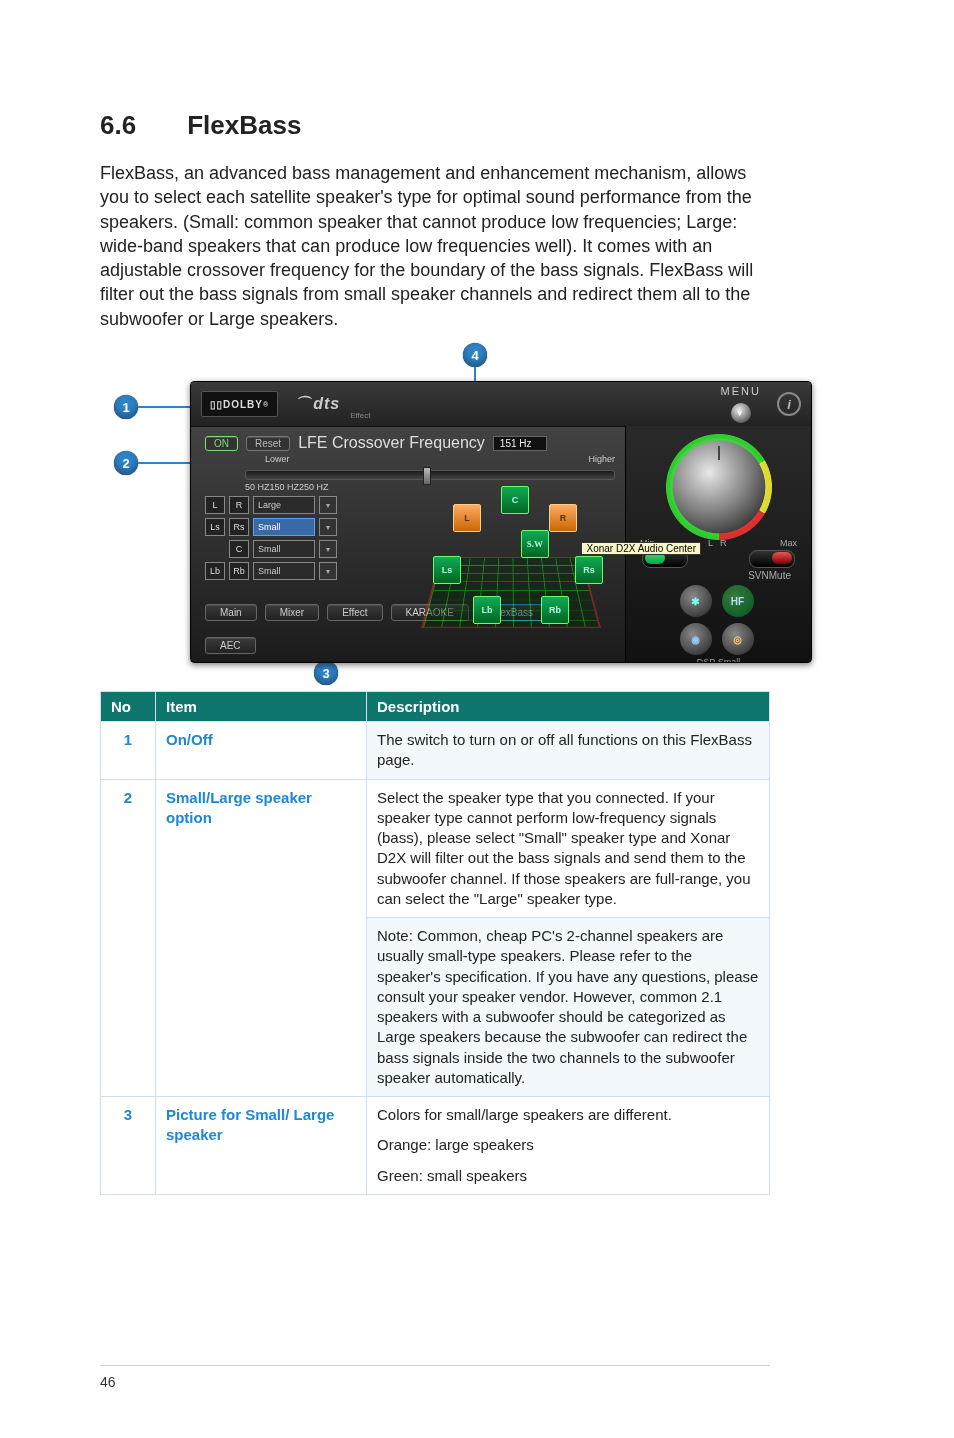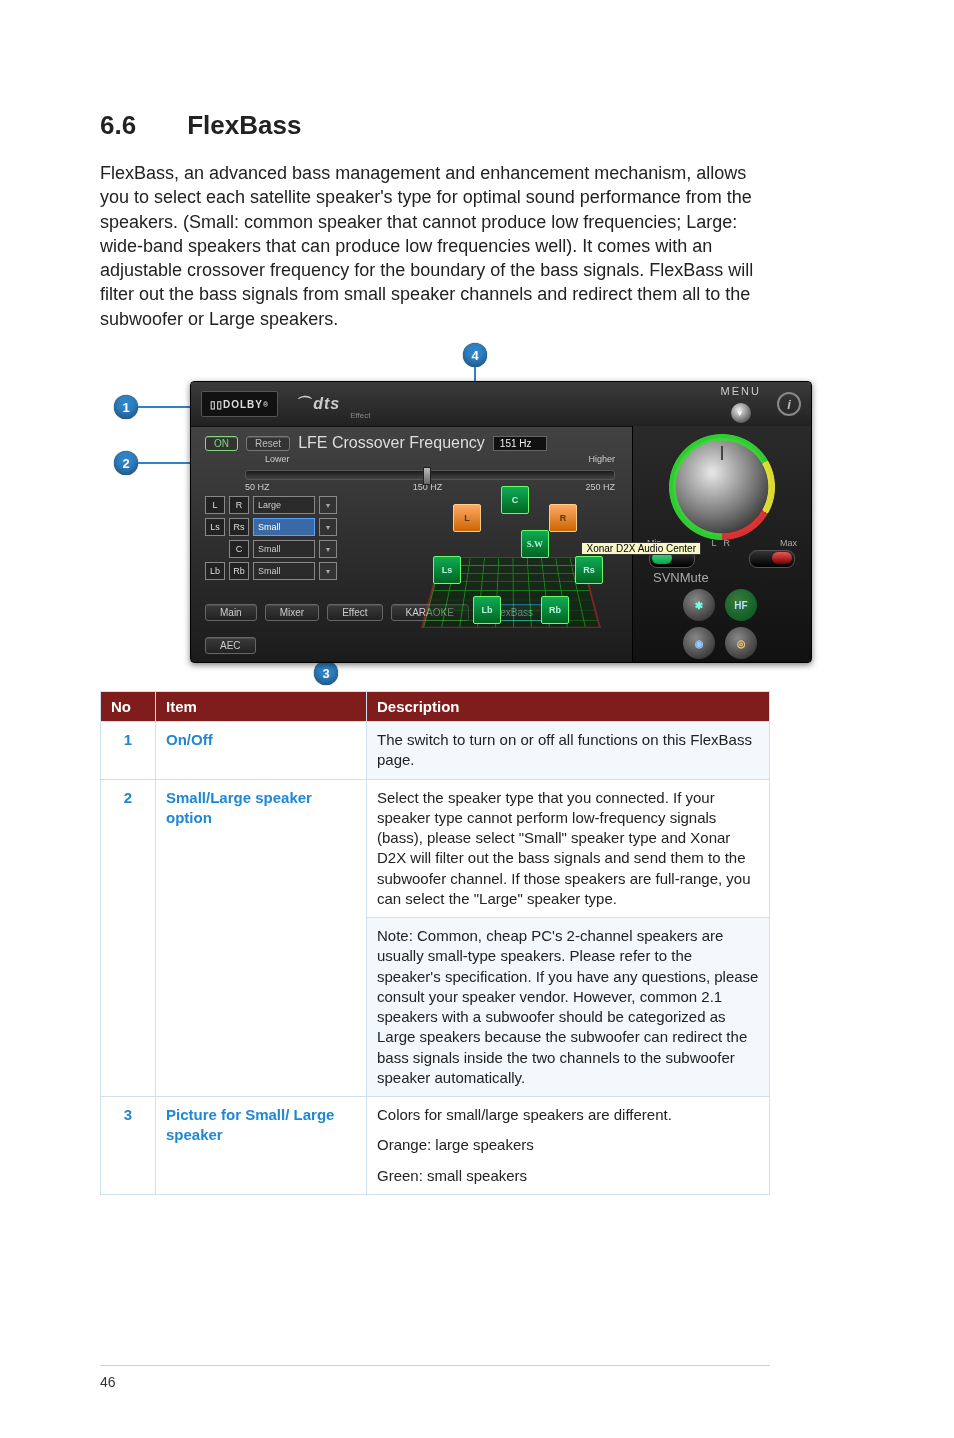--- a/index.html
+++ b/index.html
@@ -98,21 +98,21 @@
     display: inline-flex; align-items: center; justify-content: center;
     margin-left: 8px;
   }
   .shot-body {
     position: absolute;
     top: 44px; left: 0; right: 0; bottom: 0;
     display: flex;
   }
   .shot-left {
     flex: 0 0 410px;
-    padding: 8px 17px 8px 14px;
+    padding: 8px 10px 8px 14px;
     position: relative;
   }
   .slider-row {
     display: flex; align-items: center; gap: 8px;
     font-size: 10px; color: #ccc;
   }
   .btn-chip {
     padding: 1px 8px; font-size: 10px;
     border: 1px solid #777; background: #333; color: #bbb;
     border-radius: 3px; box-shadow: inset 0 1px 0 rgba(255,255,255,.15);
@@ -131,21 +131,21 @@
     border: 1px solid #555;
     border-radius: 3px;
   }
   .slider-thumb {
     position: absolute; top: -4px; left: 48%;
     width: 6px; height: 16px;
     background: linear-gradient(#bbb,#666);
     border: 1px solid #222;
   }
   .slider-ticks {
-    display: flex; justify-content: space-between;
+    display: flex; 
     color:#ccc; font-size:9px; margin-left:40px;
   }
   .slider-ends {
     display:flex; justify-content:space-between;
     color:#ccc; font-size:9px; margin:2px 0 6px 0;
   }
   .spk-rows { margin-top: 4px; }
   .spk-row {
     display: flex; align-items: center; gap: 4px; margin: 4px 0;
   }
@@ -240,21 +240,21 @@
     width: 44px; height: 16px; border-radius: 8px;
     background: linear-gradient(#333,#000);
     border:1px solid #555; position:relative;
   }
   .switch::after{
     content:""; position:absolute; top:1px; width:20px; height:12px;
     background: linear-gradient(#888,#333); border-radius:6px;
   }
   .switch.l::after{ left:2px; background:linear-gradient(#4fd08a,#0a4); }
   .switch.r::after{ right:2px; background:linear-gradient(#e55,#700); }
-  .sw-labels { display:flex; justify-content:flex-start; color:#aaa; font-size:13px; margin:0 10px 4px 10px; }
+  .sw-labels { display:flex; justify-content:flex-end; color:#aaa; font-size:10px; margin:0 10px 4px 10px; }
   .dsp-icons {
     display:grid; grid-template-columns: repeat(2, 36px); gap:6px;
     justify-content:center; margin-top:4px;
   }
   .dsp-ico {
     width:32px; height:32px; border-radius:50%;
     background: radial-gradient(circle at 40% 35%, #888,#222);
     display:flex; align-items:center; justify-content:center;
     color:#bdf; font-size:10px; font-weight:bold;
   }
@@ -265,21 +265,21 @@
   }
   .conn.v { width:2px; height:auto; }
   
   table.info {
     width: 100%;
     border-collapse: collapse;
     font-size: 15px;
     margin-top: 10px;
   }
   table.info thead th {
-    background: #7f1d1d;
+    background: #0f766e;
     color: #fff;
     font-weight: bold;
     text-align: left;
     padding: 6px 10px;
     border: 1px solid #cfe1ef;
   }
   table.info td {
     border: 1px solid #cfe1ef;
     vertical-align: top;
     padding: 8px 10px;

